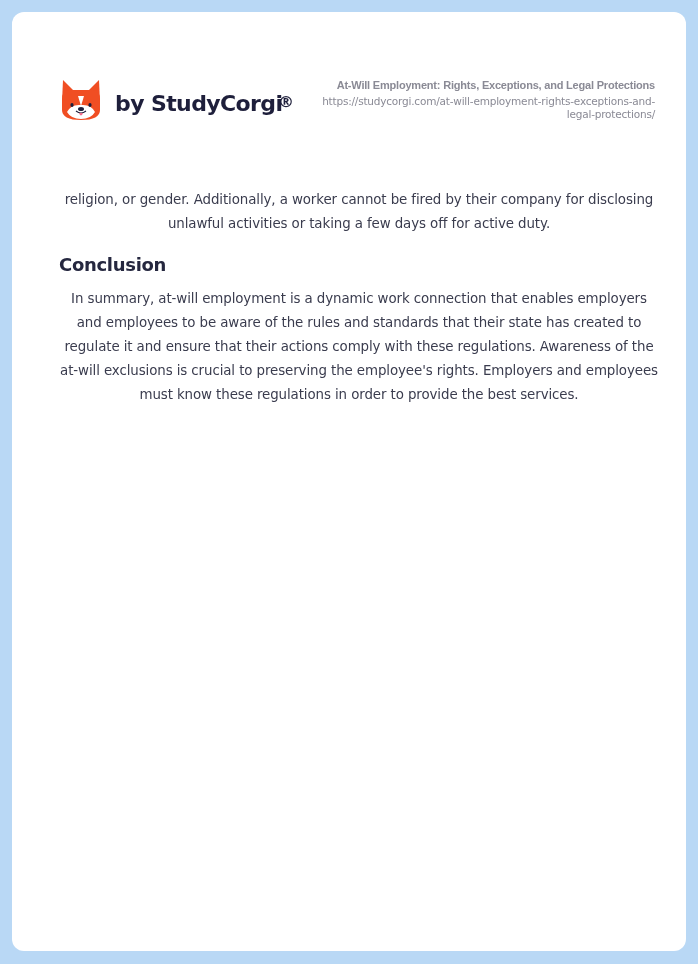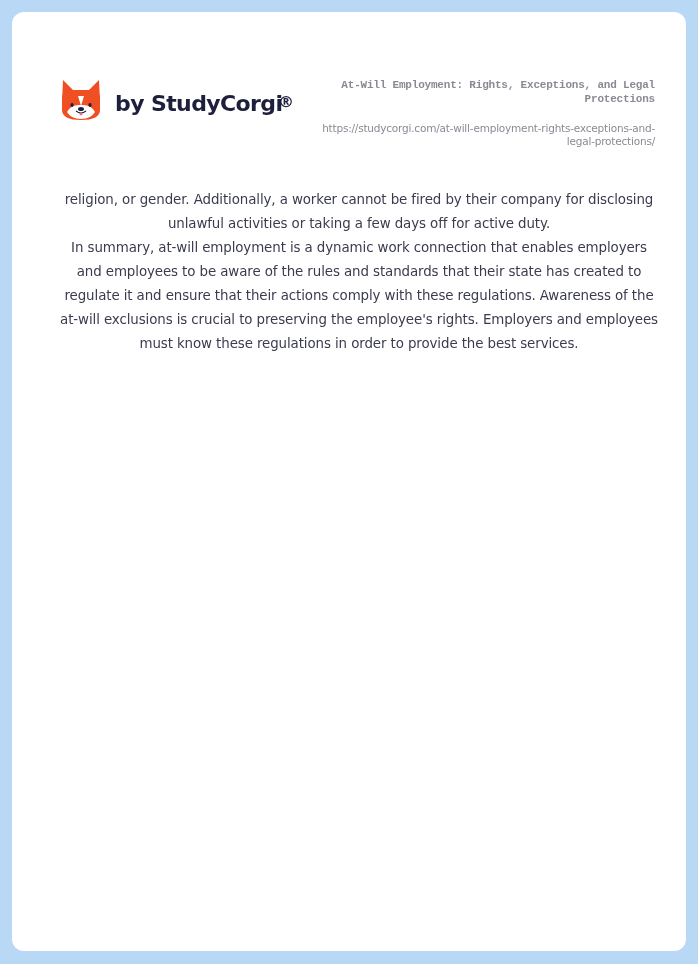--- a/index.html
+++ b/index.html
@@ -61,29 +61,29 @@
       font-weight: bold;
     }
     .doc-meta {
       position: absolute;
       right: 0;
       top: 6px;
       width: 350px;
       text-align: right;
     }
     .doc-title {
-      font-family: Liberation Mono, monospace;
+      font-family: Liberation Sans, sans-serif;
       font-weight: bold;
       font-size: 11px;
       line-height: 14px;
       color: #8a8a95;
       letter-spacing: -0.2px;
     }
     .doc-url {
-      margin-top: 16px;
+      margin-top: 3px;
       font-family: "DejaVu Sans", sans-serif;
       font-size: 10.5px;
       line-height: 13px;
       color: #8a8a95;
       letter-spacing: -0.2px;
     }
     .content {
       position: absolute;
       left: 47px;
       top: 176px;
@@ -138,15 +138,16 @@
     <span class="logo-reg">®</span>
 
     <div class="doc-meta">
       <div class="doc-title">At-Will Employment: Rights, Exceptions, and Legal Protections</div>
       <div class="doc-url">https://studycorgi.com/at-will-employment-rights-exceptions-and-legal-protections/</div>
     </div>
   </div>
 
   <div class="content">
     <p class="paragraph">religion, or gender. Additionally, a worker cannot be fired by their company for disclosing unlawful activities or taking a few days off for active duty.</p>
+    <h2 class="section-heading">Conclusion</h2>
     <p class="paragraph">In summary, at-will employment is a dynamic work connection that enables employers and employees to be aware of the rules and standards that their state has created to regulate it and ensure that their actions comply with these regulations. Awareness of the at-will exclusions is crucial to preserving the employee's rights. Employers and employees must know these regulations in order to provide the best services.</p>
   </div>
 </div>
 
 </body></html>

